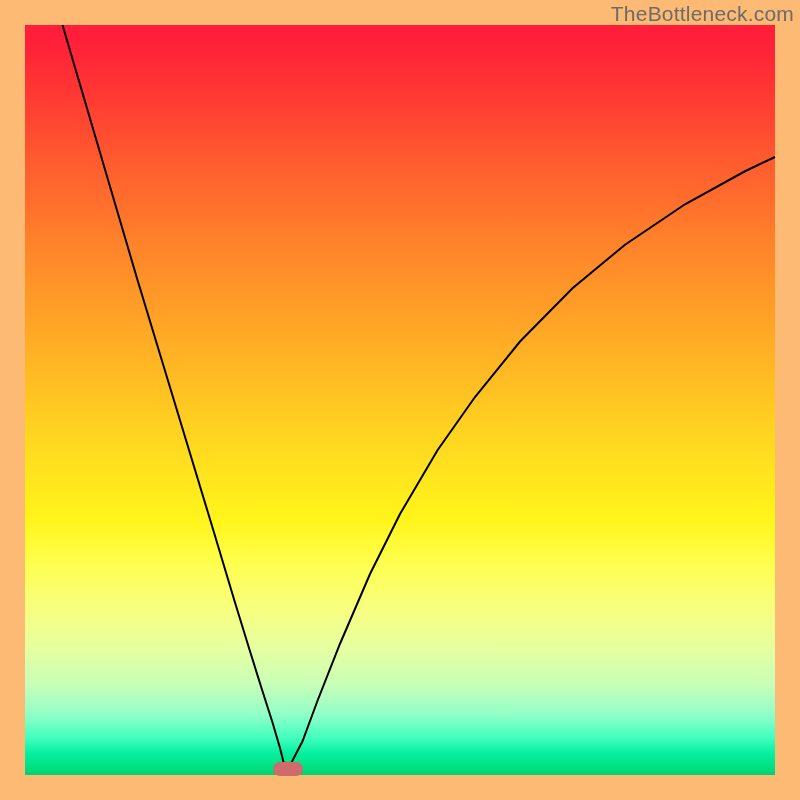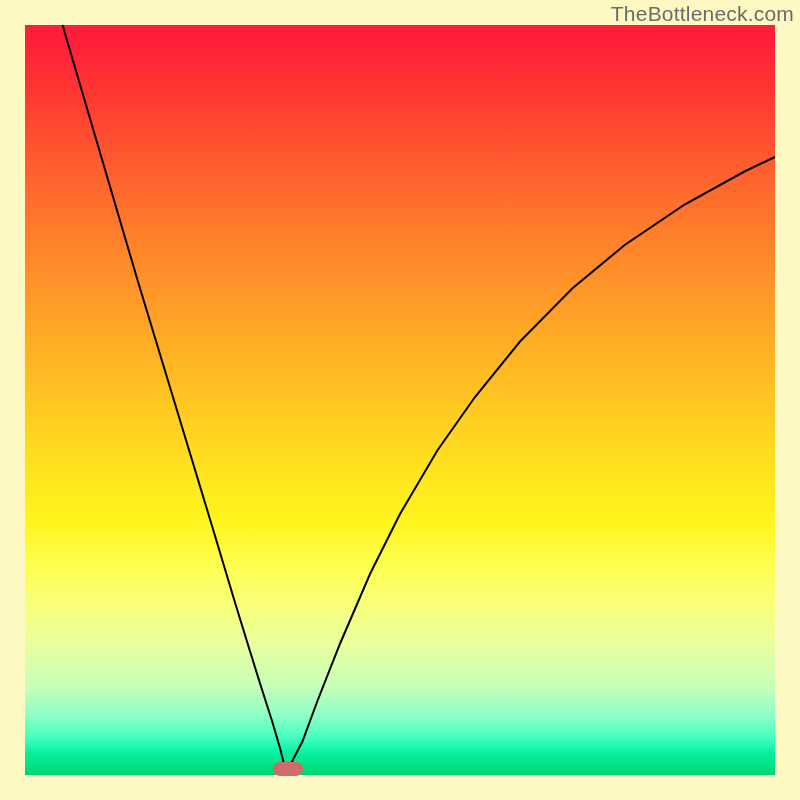--- a/index.html
+++ b/index.html
@@ -7,21 +7,21 @@
     padding: 0;
     width: 800px;
     height: 800px;
     overflow: hidden;
     position: relative;
     font-family: Arial, Helvetica, sans-serif;
   }
   .chart-container {
     position: absolute;
     inset: 0;
-    background: #fef9c3;
+    background: #fdba74;
   }
   .plot-area {
     position: absolute;
     left: 25px;
     top: 25px;
     width: 750px;
     height: 750px;
     background: linear-gradient(
       to bottom,
       #ff1f3a 0%,

